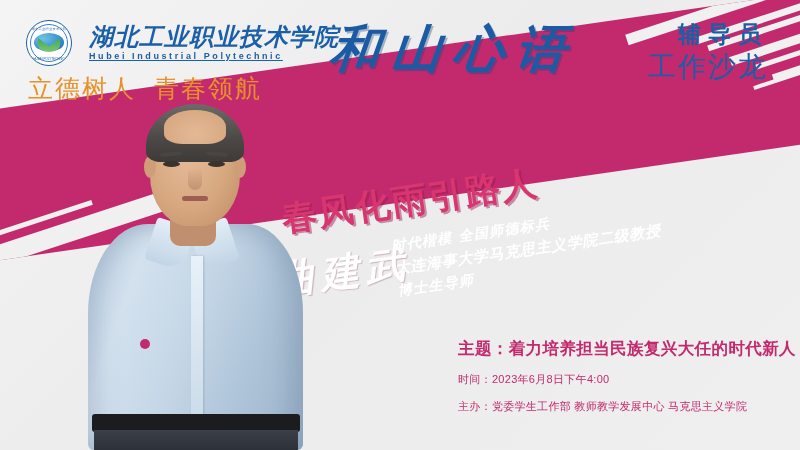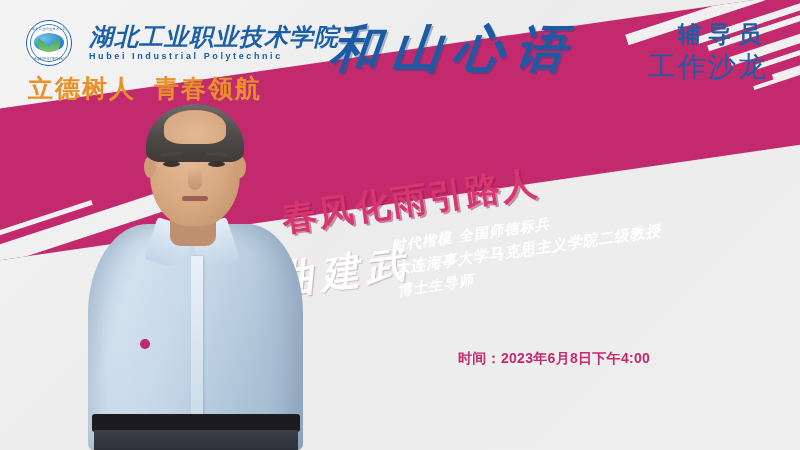--- a/index.html
+++ b/index.html
@@ -88,27 +88,28 @@
     font-style: italic;
     white-space: nowrap;
   }
   .school-en {
     margin-top: 3px;
     font-size: 9px;
     font-weight: bold;
     color: #1a5fa8;
     letter-spacing: 2.6px;
     white-space: nowrap;
+    text-decoration: underline;
   }
   .slogan-orange {
     position: absolute;
     left: 28px;
     top: 72px;
     font-size: 25px;
-    font-weight: bold;
+    font-weight: normal;
     color: #e8912b;
     letter-spacing: 2px;
     white-space: nowrap;
   }
   .slogan-orange .gap { display: inline-block; width: 18px; }
 
   .brand-script {
     position: absolute;
     left: 330px;
     top: 16px;
@@ -353,22 +354,22 @@
     white-space: nowrap;
   }
   .info .topic {
     font-size: 16.5px;
     font-weight: bold;
     color: #c32a6e;
     letter-spacing: .4px;
     margin-bottom: 8px;
   }
   .info .row {
-    font-size: 14px;
-    font-weight: bold;
+    font-size: 11px;
+    font-weight: normal;
     color: #c32a6e;
     letter-spacing: .3px;
     margin-bottom: 8px;
     margin-top: 12px;
   }
   .info .row:last-child { margin-bottom: 0; }
 </style>
 </head>
 <body>
 
@@ -442,16 +443,18 @@
   </div>
 
   <div class="brand-script">和山心语</div>
 
   <div class="corner-right">
     <div class="line1">辅导员</div>
     <div class="line2">工作沙龙</div>
   </div>
 
   <div class="info">
+    <div class="topic">主题：着力培养担当民族复兴大任的时代新人</div>
     <div class="row">时间：2023年6月8日下午4:00</div>
+    <div class="row">主办：党委学生工作部  教师教学发展中心  马克思主义学院</div>
   </div>
 
 </div>
 
 </body></html>

